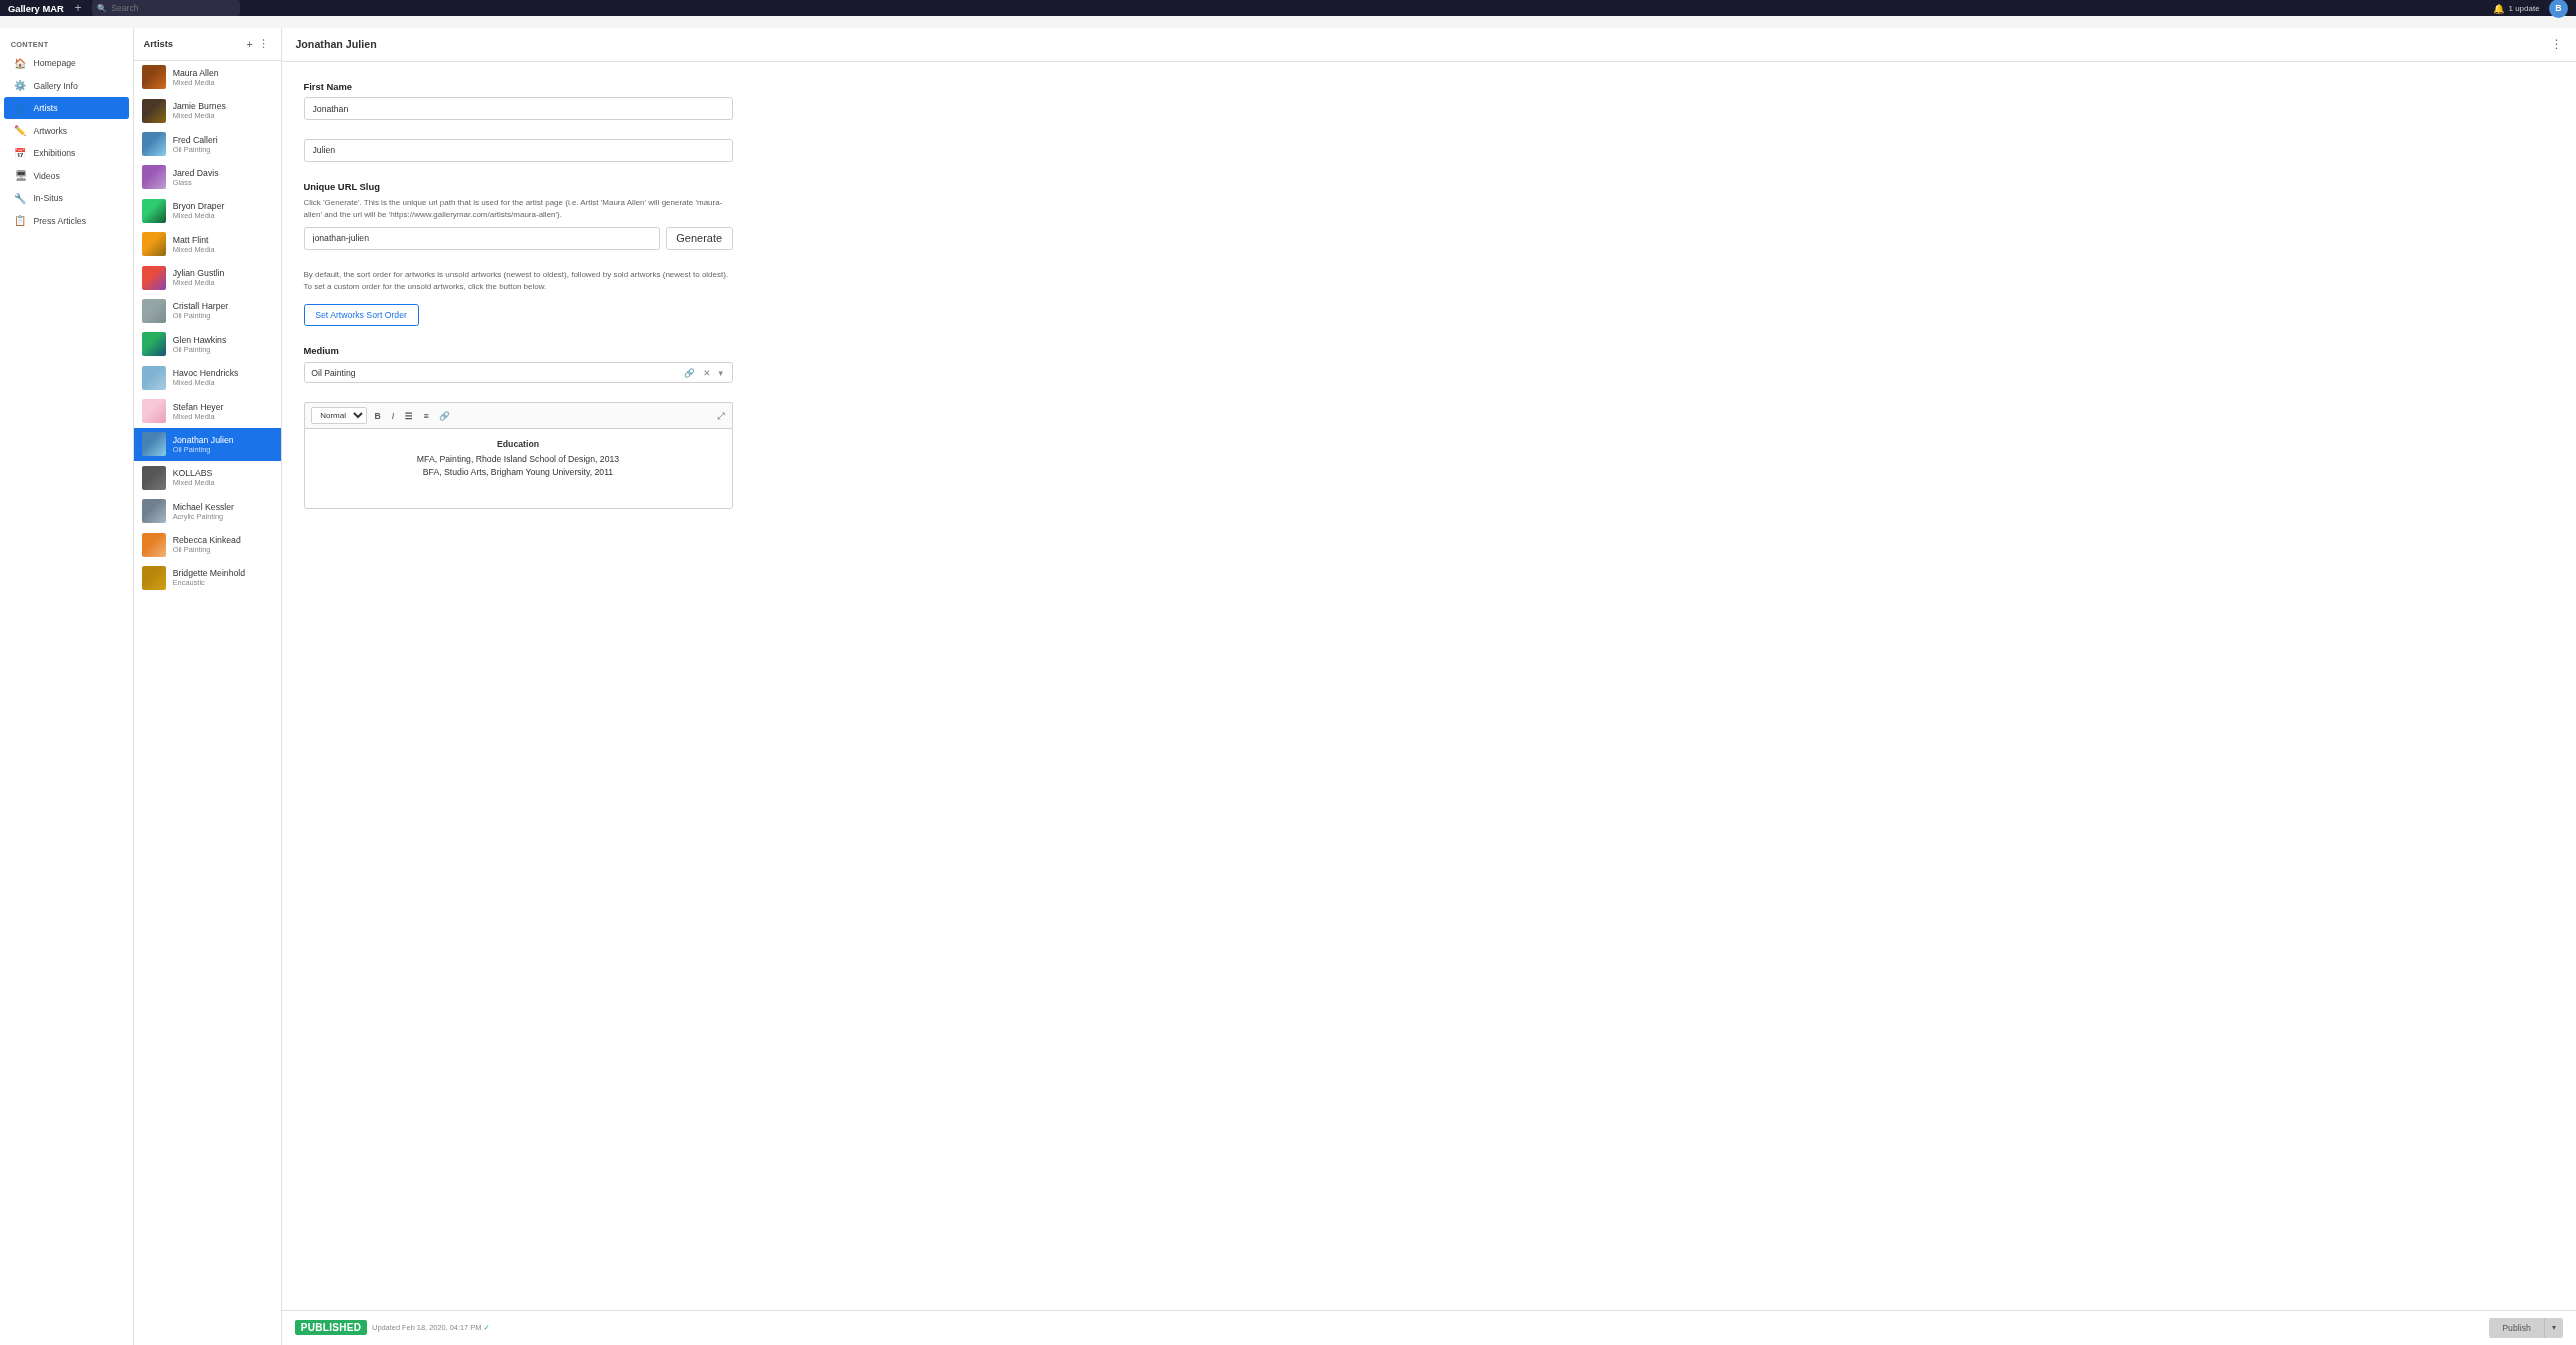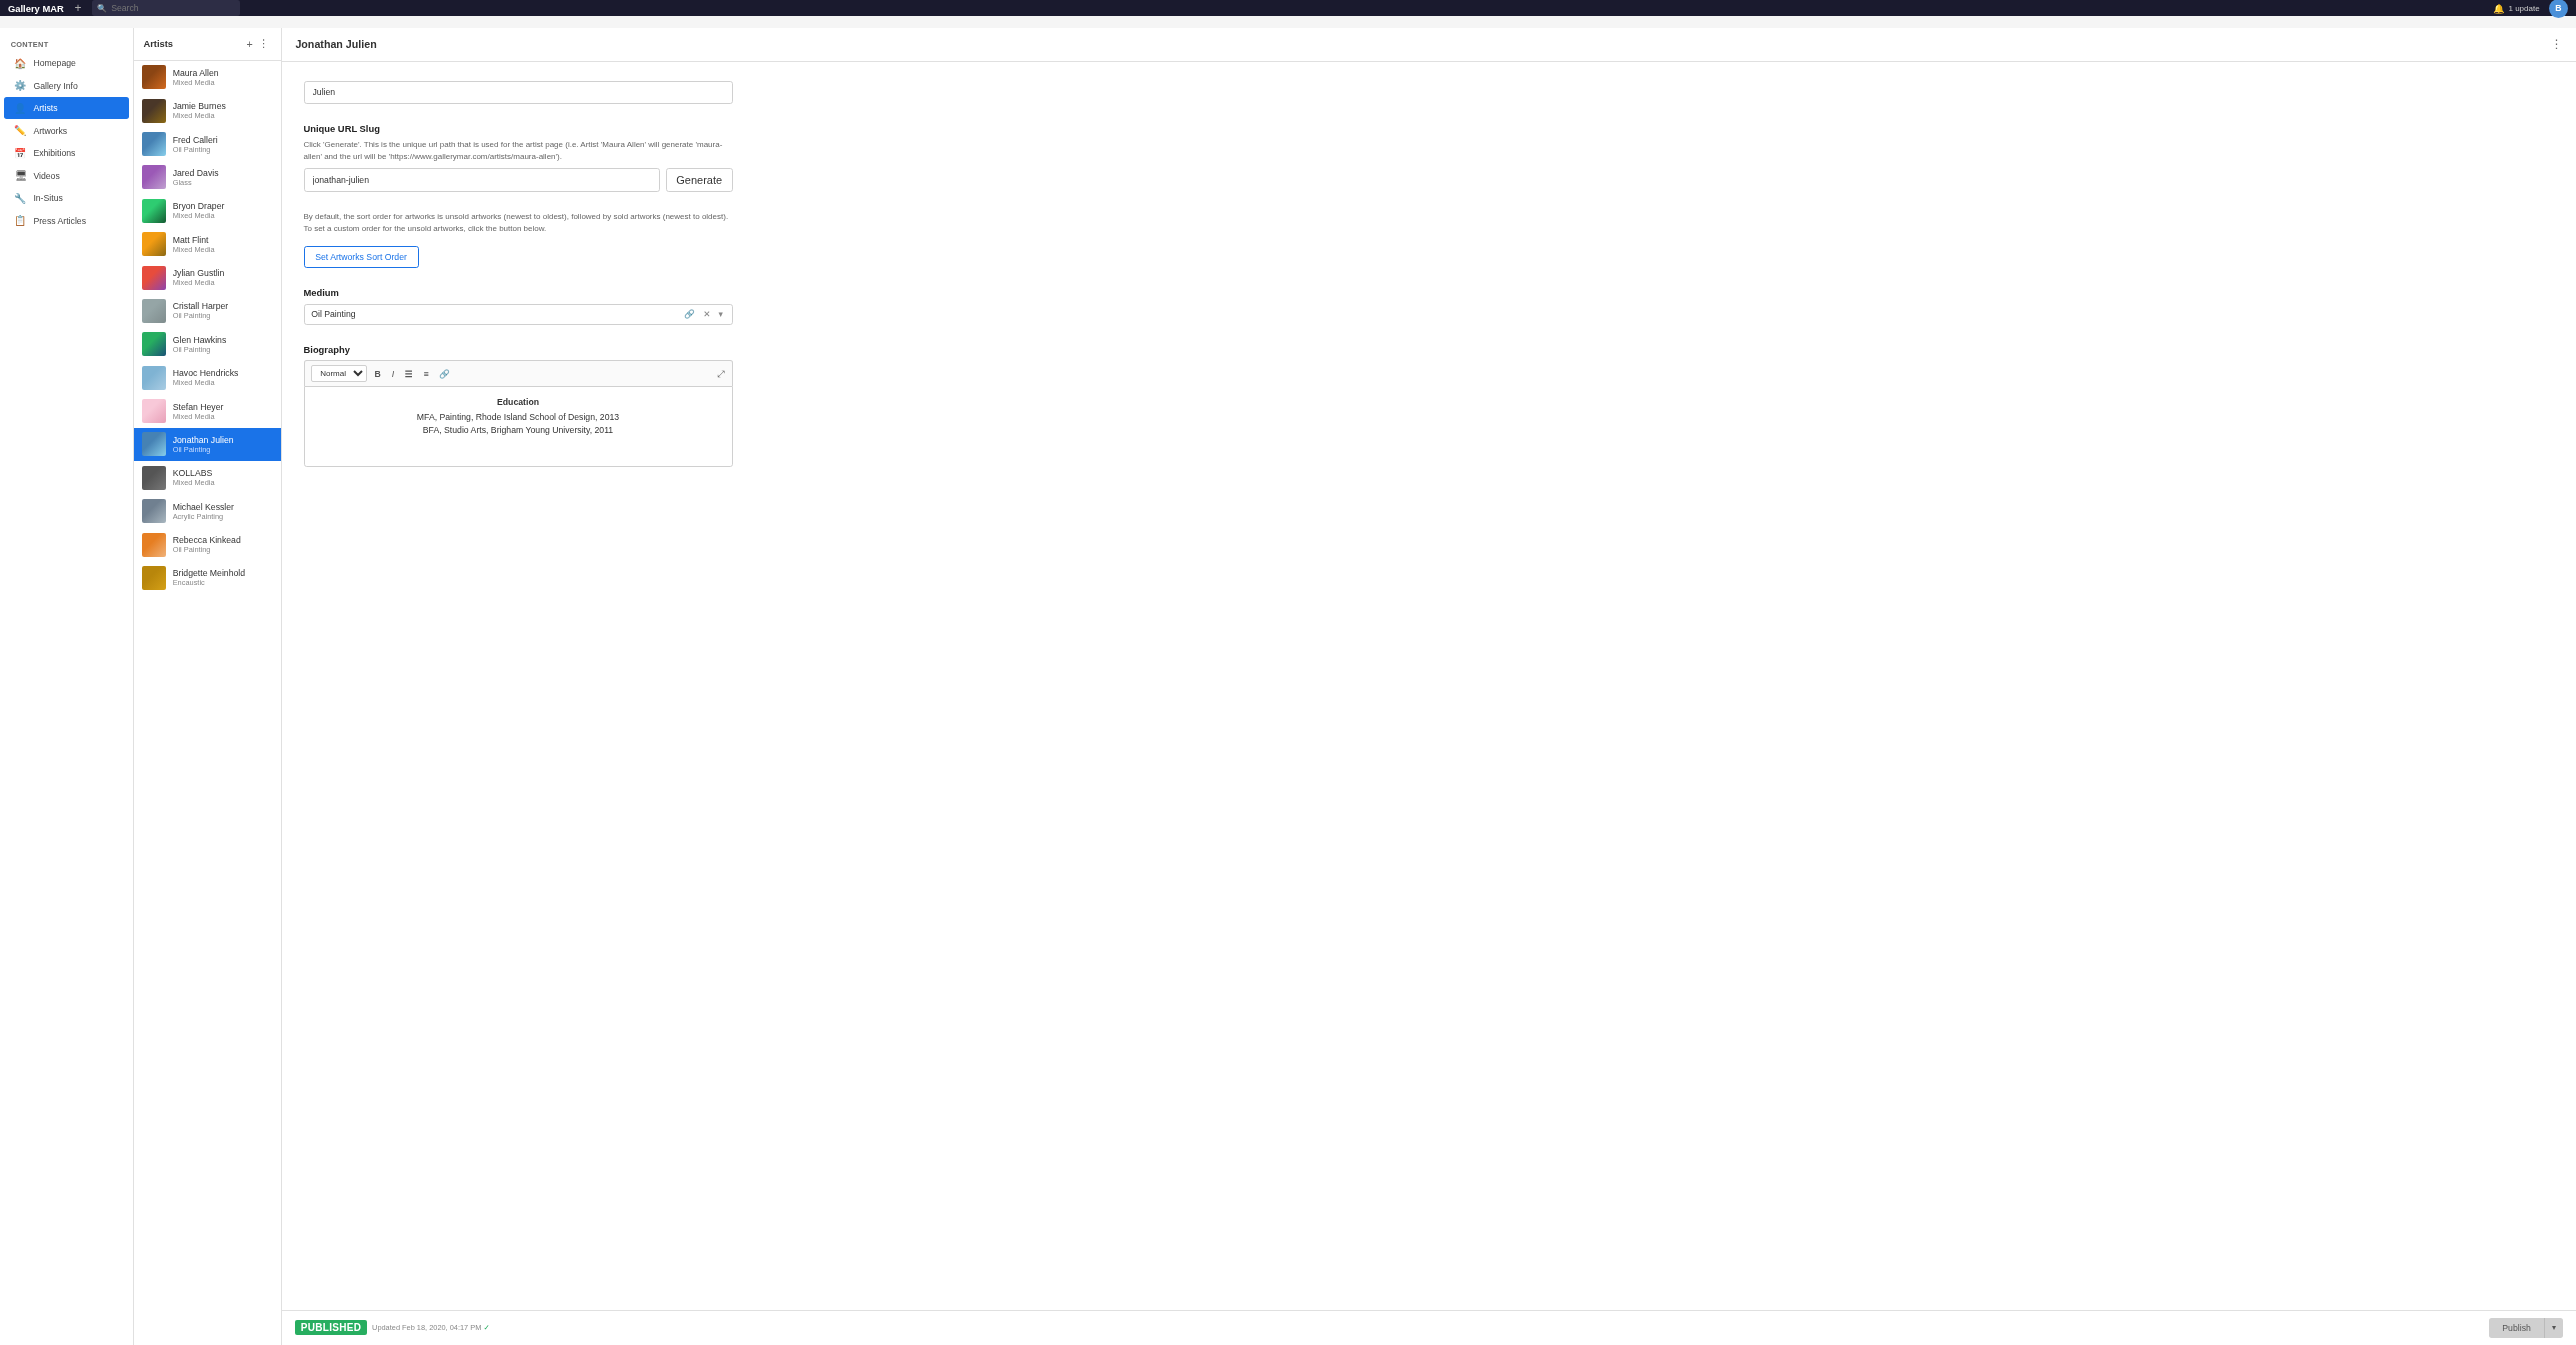--- a/index.html
+++ b/index.html
@@ -589,20 +589,24 @@
       </div>
   </div>
 
   <div class="main-content">
     <div class="main-header">
       <span class="main-title">Jonathan Julien</span>
       <button class="main-menu-btn">⋮</button>
     </div>
     <div class="main-body">
 
+      <div class="form-section">
+        <div class="form-label">First Name</div>
+        <input class="form-input" type="text" value="Jonathan" style="">
+      </div>
 
       <div class="form-section">
         <input class="form-input" type="text" value="Julien" style="">
       </div>
 
       <div class="form-section">
         <div class="form-label">Unique URL Slug</div>
         <div class="form-hint">Click 'Generate'. This is the unique url path that is used for the artist page (i.e. Artist 'Maura Allen' will generate 'maura-allen' and the url will be 'https://www.gallerymar.com/artists/maura-allen').</div>
         <div class="slug-row">
           <input class="form-input slug-input" type="text" value="jonathan-julien" style="">
@@ -619,21 +623,20 @@
         <div class="form-label">Medium</div>
         <div class="medium-select-wrapper">
           <span class="medium-value">Oil Painting</span>
           <button class="medium-action-btn">🔗</button>
           <button class="medium-action-btn">✕</button>
           <button class="medium-action-btn">▾</button>
         </div>
       </div>
 
       <div class="form-section">
-        <div class="form-label">Biography</div>
         <div class="bio-toolbar">
           <select class="bio-format-select">
             <option>Normal</option>
           </select>
           <button class="bio-tool-btn">B</button>
           <button class="bio-tool-btn bio-tool-italic">I</button>
           <button class="bio-tool-btn">☰</button>
           <button class="bio-tool-btn">≡</button>
           <button class="bio-tool-btn">🔗</button>
           <span class="bio-spacer"></span>

